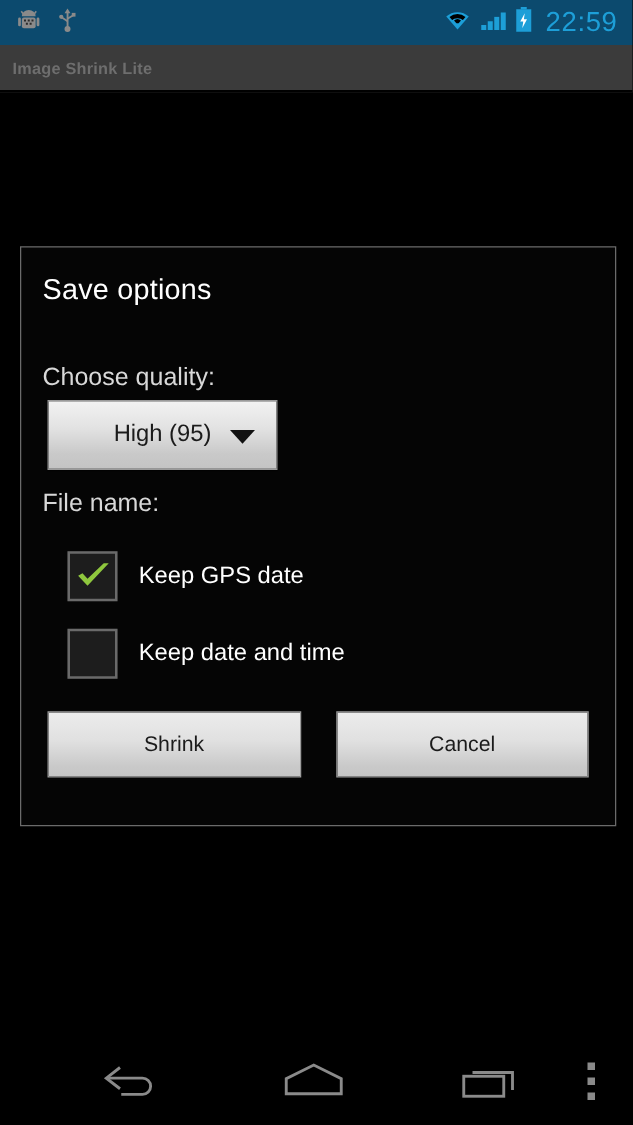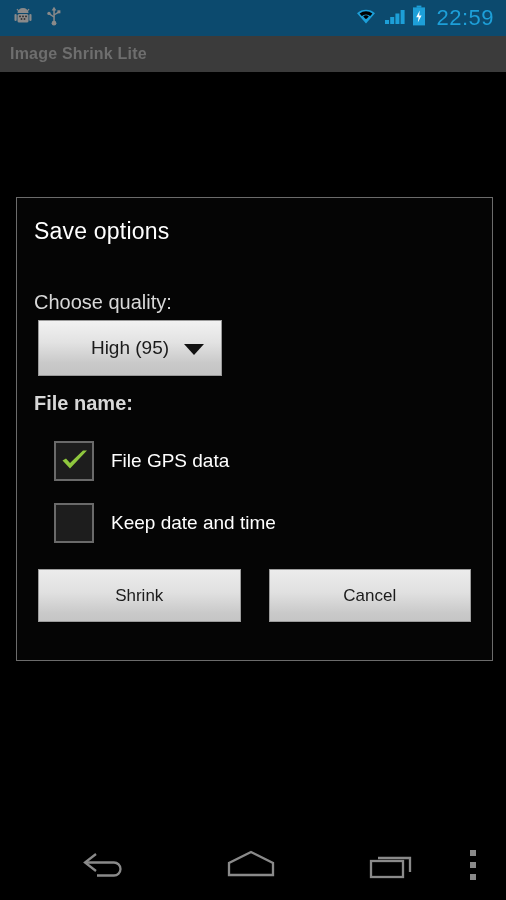--- a/index.html
+++ b/index.html
@@ -23,37 +23,37 @@
   }
 
   
   .titlebar{
     position:absolute; top:36px; left:0; width:506px; height:38px;
     background:#3b3b3b;
     border-bottom:2px solid #000;
     display:flex; align-items:center;
   }
   .titlebar .txt{
-    color:#6e6e6e; font-size:16px; font-weight:bold; padding-left:10px;
+    color:#6e6e6e; font-size:13px; font-weight:bold; padding-left:10px;
     letter-spacing:0.2px;
   }
 
   
   .dialog{
     position:absolute; left:16px; top:197px; width:477px; height:464px;
     background:#050505; border:1px solid #6b6b6b;
   }
   .dlg-title{
     color:#ffffff; font-size:23px; padding:20px 0 0 17px; letter-spacing:0.2px;
   }
   .field-label{
     color:#d8d8d8; font-size:20px; padding-left:17px;
   }
   .lbl-quality{ margin-top:46px; }
-  .lbl-filename{ margin-top:16px;font-weight:bold; }
+  .lbl-filename{ margin-top:16px; }
 
   
   .spinner{
     margin-left:21px; margin-top:6px;
     background:linear-gradient(to bottom,#f2f2f2 0%,#e2e2e2 40%,#c9c9c9 78%,#c4c4c4 100%);
     border:1px solid #9a9a9a;
     display:flex; align-items:center; position:relative;
     box-shadow:0 1px 0 rgba(0,0,0,0.55);
   }
   .spinner-quality{ width:184px; height:56px; }
@@ -180,21 +180,21 @@
   </div>
 
   <div class="field-label lbl-filename">File name:</div>
 
   <div class="check-row cb-gps">
     <span class="cbox">
       <svg width="30" height="26" viewBox="0 0 30 26">
         <path d="M2.5 12.5 L10 20.5 L27 2.5 L23 2.5 L10 15 L6 10.5 Z" fill="#8fc73e"></path>
       </svg>
     </span>
-    <span class="cl">File GPS data</span>
+    <span class="cl">Keep GPS date</span>
   </div>
 
   <div class="check-row cb-date">
     <span class="cbox"></span>
     <span class="cl">Keep date and time</span>
   </div>
 
   <div class="btn-row">
     <div class="btn">Shrink</div>
     <div class="btn">Cancel</div>

